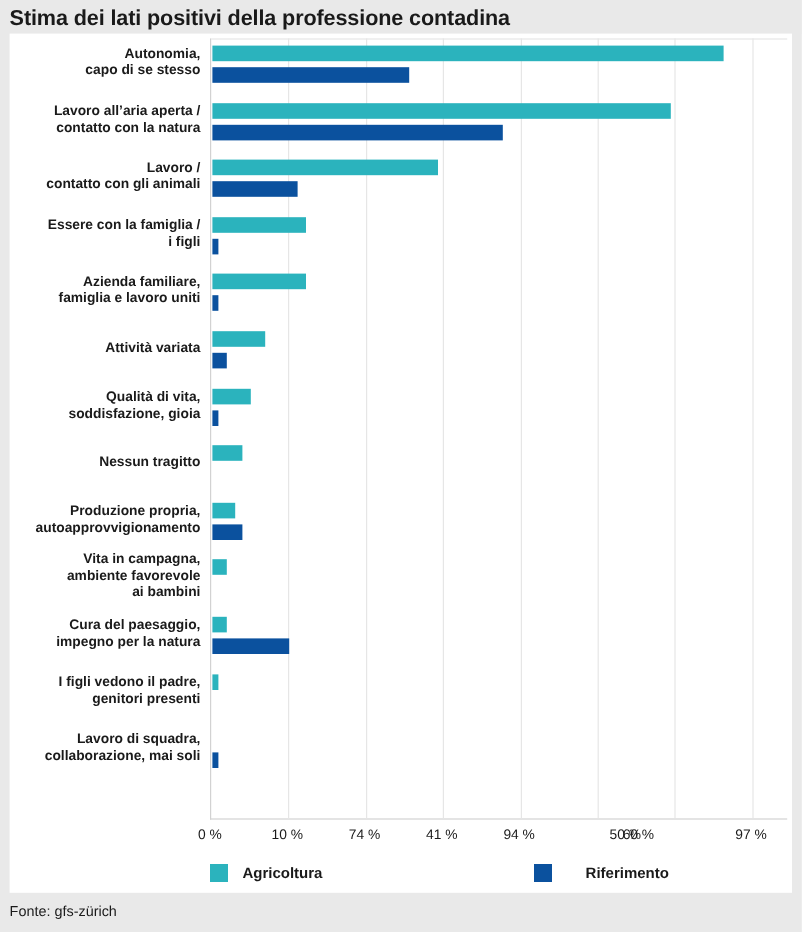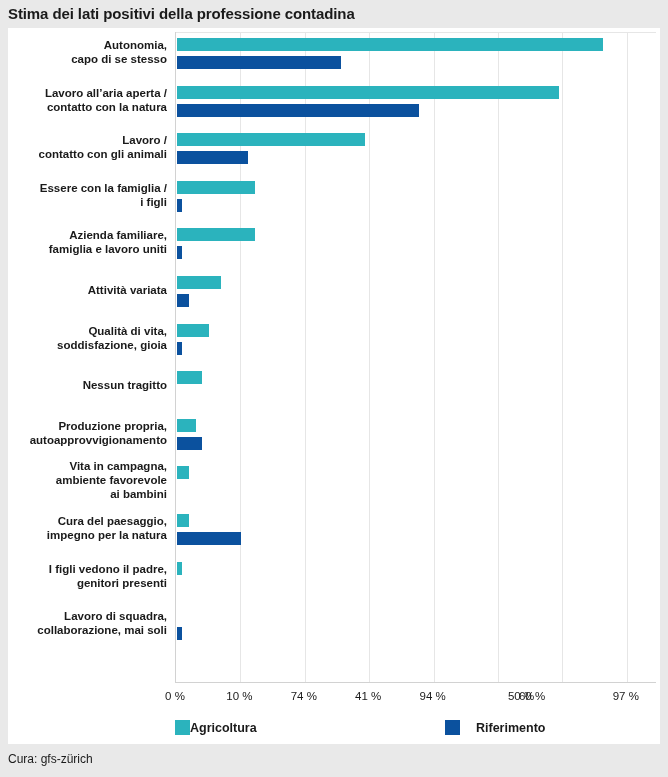--- a/index.html
+++ b/index.html
@@ -26,21 +26,21 @@
     position: absolute;
     left: 0; top: 0;
     width: 668px;
     height: 28px;
     background: #e9e9e9;
   }
   .title-text {
     position: absolute;
     left: 8px;
     top: 5px;
-    font-size: 15px;
+    font-size: 18px;
     font-weight: bold;
     color: #1a1a1a;
     letter-spacing: -0.1px;
     white-space: nowrap;
   }
 
   
   .panel {
     position: absolute;
     left: 8px;
@@ -123,20 +123,21 @@
     top: 0;
     display: flex;
     align-items: center;
   }
   .legend-swatch {
     width: 15px;
     height: 15px;
     display: inline-block;
   }
   .legend-label {
+    margin-left: 12px;
     font-size: 12.5px;
     font-weight: bold;
     color: #1a1a1a;
     white-space: nowrap;
   }
 
   
   .source {
     position: absolute;
     left: 8px;
@@ -247,14 +248,14 @@
           <span class="legend-swatch" style="background: rgb(43, 179, 189);"></span>
           <span class="legend-label">Agricoltura</span>
         </div>
         <div class="legend-item" style="left: 270px; gap: 16px;">
           <span class="legend-swatch" style="background: rgb(11, 81, 158);"></span>
           <span class="legend-label">Riferimento</span>
         </div>
       </div>
   </div>
 
-  <div class="source">Cura: gfs-zürich</div>
+  <div class="source">Fonte: gfs-zürich</div>
 </div>
 
 </body></html>

